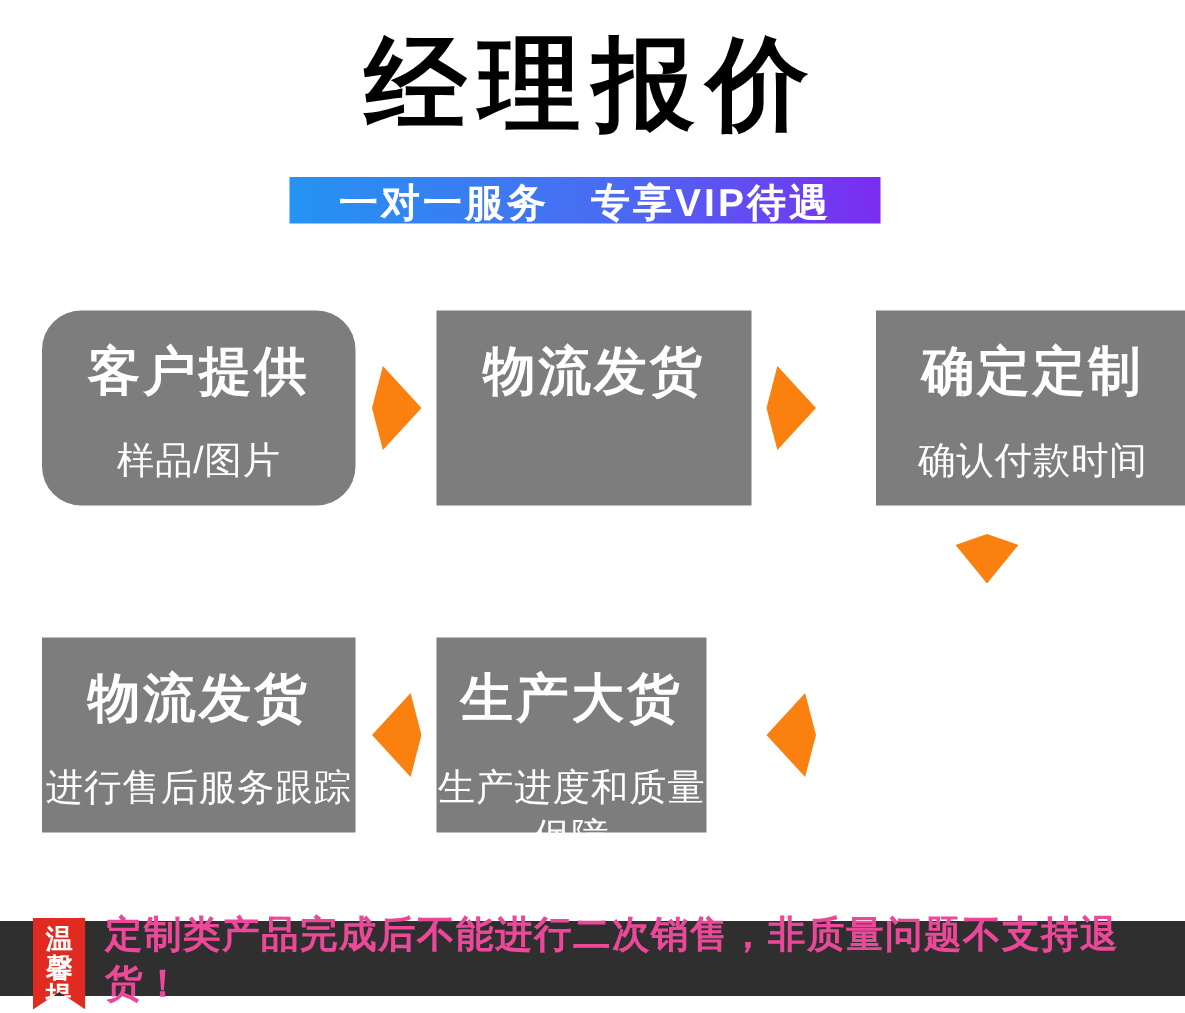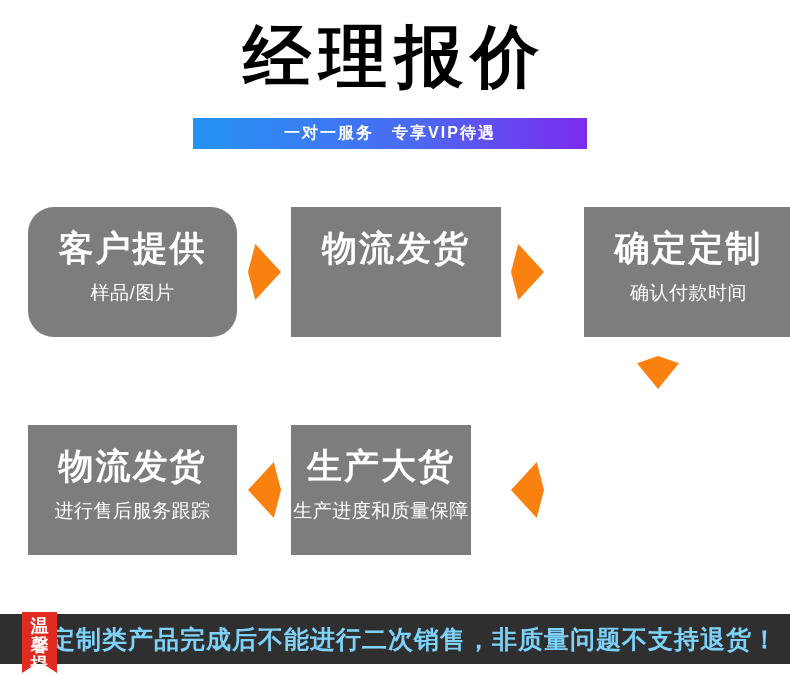--- a/index.html
+++ b/index.html
@@ -12,34 +12,34 @@
 
   
   .page-title{
     position:absolute;top:14px;left:0;width:100%;
     text-align:center;color:#000;
     font-size:68px;font-weight:900;letter-spacing:8px;line-height:1.25;
   }
   .vip-banner{
     position:absolute;left:193px;top:118px;width:394px;height:31px;
     background:linear-gradient(90deg,#2593f2 0%,#4a6bf2 55%,#7b2cf0 100%);
-    display:flex;align-items:center;justify-content:center;
-    color:#fff;font-size:16px;font-weight:bold;letter-spacing:2px;
+    display:flex;align-items:flex-start;justify-content:center;
+    color:#fff;font-size:26px;font-weight:bold;letter-spacing:2px;
   }
 
   
   .flow-box{
     position:absolute;width:209px;height:130px;background:#7d7d7d;
     color:#fff;text-align:center;box-sizing:border-box;
   }
   .flow-box .bx-title{
     margin-top:20px;font-size:35px;font-weight:bold;letter-spacing:2px;line-height:1.2;
   }
   .flow-box .bx-sub{
-    margin-top:11px;font-size:19px;letter-spacing:0.5px;
+    margin-top:21px;font-size:25px;letter-spacing:0.5px;
   }
   .b1{left:28px;top:207px;border-radius:26px;}
   .b2{left:291px;top:207px;width:210px;}
   .b3{left:584px;top:207px;}
   .b4{left:28px;top:425px;}
   .b5{left:291px;top:425px;width:180px;}
   .b6{left:553px;top:425px;}
 
   
   .arrow{position:absolute;background:#fa810f;}
@@ -60,21 +60,21 @@
   .a3{left:637px;top:356px;}
   .a4{left:511px;top:462px;}
   .a5{left:248px;top:462px;}
 
   
   .notice-bar{
     position:absolute;left:0;top:614px;width:790px;height:50px;
     background:#2f2f2f;display:flex;align-items:center;
   }
   .notice-text{
-    margin-left:50px;color:#7dd3fc;font-size:25px;font-weight:bold;letter-spacing:1px;
+    margin-left:70px;color:#ec4899;font-size:25px;font-weight:bold;letter-spacing:1px;
   }
   .ribbon{
     position:absolute;left:22px;top:612px;width:35px;height:61px;
     background:#e12b21;color:#fff;text-align:center;
     clip-path:polygon(0 0,100% 0,100% 100%,50% 81%,0 100%);
     font-size:18px;font-weight:bold;line-height:19px;
     box-sizing:border-box;padding-top:5px;
   }
 </style>
 </head>

